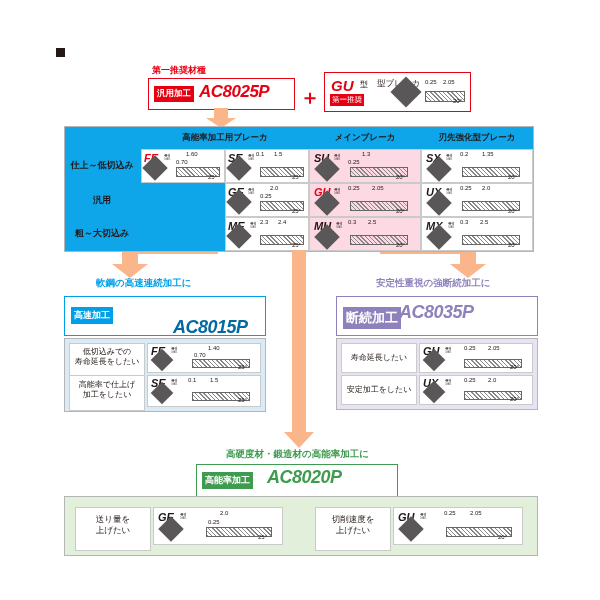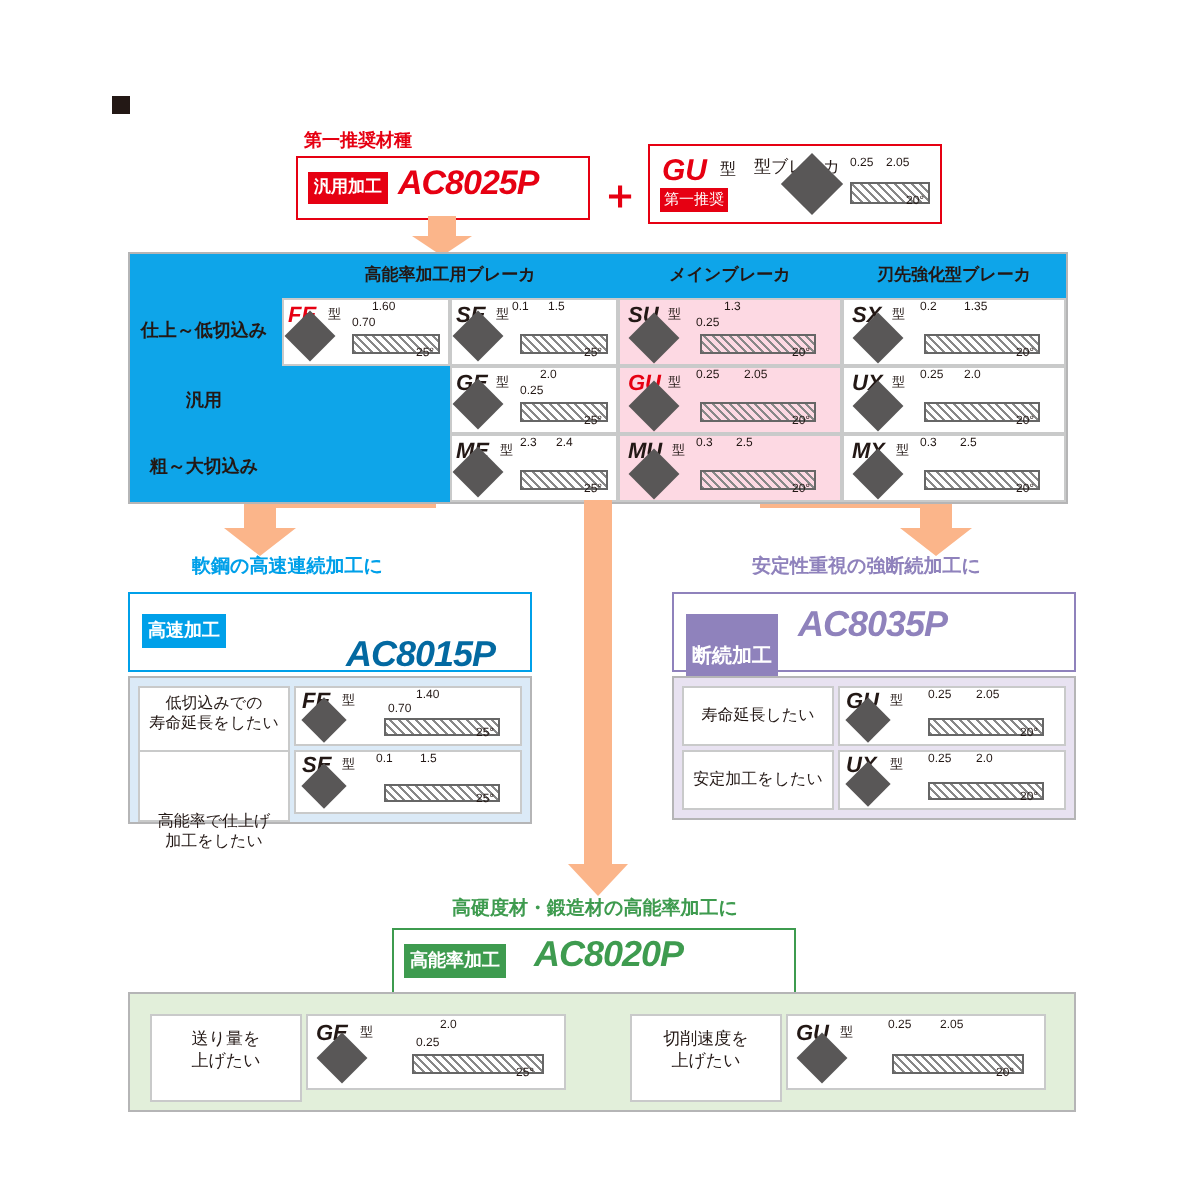--- a/index.html
+++ b/index.html
@@ -48,21 +48,21 @@
   
   #blue-cap{left:96px;top:277px;font-size:9.5px;font-weight:bold;color:#00a0e9;}
   #blue-box{left:64px;top:296px;width:200px;height:38px;border:1.6px solid #00a0e9;background:#fff;}
   #blue-box .tag{position:absolute;left:6px;top:10px;background:#00a0e9;color:#fff;font-size:9px;font-weight:bold;padding:2px 3px;}
   #blue-box .grade{position:absolute;left:62px;top:20px;font-size:18px;font-weight:bold;font-style:italic;color:#0369a1;letter-spacing:-.5px;margin-left:46px;}
   #blue-tbl{left:64px;top:338px;width:200px;height:72px;border:1px solid #b5b5b6;background:#dbeaf7;}
 
   
   #pur-cap{left:376px;top:277px;font-size:9.5px;font-weight:bold;color:#8f82bc;}
   #pur-box{left:336px;top:296px;width:200px;height:38px;border:1.6px solid #8f82bc;background:#fff;}
-  #pur-box .tag{position:absolute;left:6px;top:10px;background:#8f82bc;color:#fff;font-size:10px;font-weight:bold;padding:14px 3px;}
+  #pur-box .tag{position:absolute;left:6px;top:10px;background:#8f82bc;color:#fff;font-size:13px;font-weight:bold;padding:2px 3px;}
   #pur-box .grade{position:absolute;left:62px;top:5px;font-size:18px;font-weight:bold;font-style:italic;color:#8f82bc;letter-spacing:-.5px;}
   #pur-tbl{left:336px;top:338px;width:200px;height:70px;border:1px solid #b5b5b6;background:#e8e2f1;}
 
   
   #grn-cap{left:226px;top:448px;font-size:9.5px;font-weight:bold;color:#3e9b4f;}
   #grn-box{left:196px;top:464px;width:200px;height:32px;border:1.6px solid #3e9b4f;background:#fff;}
   #grn-box .tag{position:absolute;left:5px;top:7px;background:#3e9b4f;color:#fff;font-size:9px;font-weight:bold;padding:2px 3px;}
   #grn-box .grade{position:absolute;left:70px;top:2px;font-size:18px;font-weight:bold;font-style:italic;color:#3e9b4f;letter-spacing:-.5px;}
   #grn-tbl{left:64px;top:496px;width:472px;height:58px;border:1px solid #b5b5b6;background:#e2efda;}
 
@@ -253,21 +253,21 @@
     <div class="kataS" style="left:23px;top:2px;">型</div>
     <div class="ins abs" style="left:6px;top:8px;">
         <div class="dia" style="width:16px;height:16px;"></div>
       </div>
     <div class="dnum" style="left:60px;top:1px;">1.40</div>
     <div class="dnum" style="left:46px;top:8px;">0.70</div>
     <div class="hatch abs" style="left:44px;top:15px;width:56px;height:7px;"></div>
     <div class="dnum" style="left:90px;top:20px;">25°</div>
   </div>
   <div class="subcell" style="left:4px;top:36px;width:74px;height:30px;padding-top:4px;">
-    <span style="white-space:pre-line;font-size:8px;margin-top:26px;">高能率で仕上げ
+    <span style="white-space:pre-line;font-size:8px;">高能率で仕上げ
 加工をしたい</span>
   </div>
   <div class="cell" style="left:82px;top:36px;width:112px;height:30px;">
     <div class="code" style="left:3px;top:1px;">SE</div>
     <div class="kataS" style="left:23px;top:2px;">型</div>
     <div class="ins abs" style="left:6px;top:9px;">
         <div class="dia" style="width:16px;height:16px;"></div>
       </div>
     <div class="dnum" style="left:40px;top:1px;">0.1</div>
     <div class="dnum" style="left:62px;top:1px;">1.5</div>

